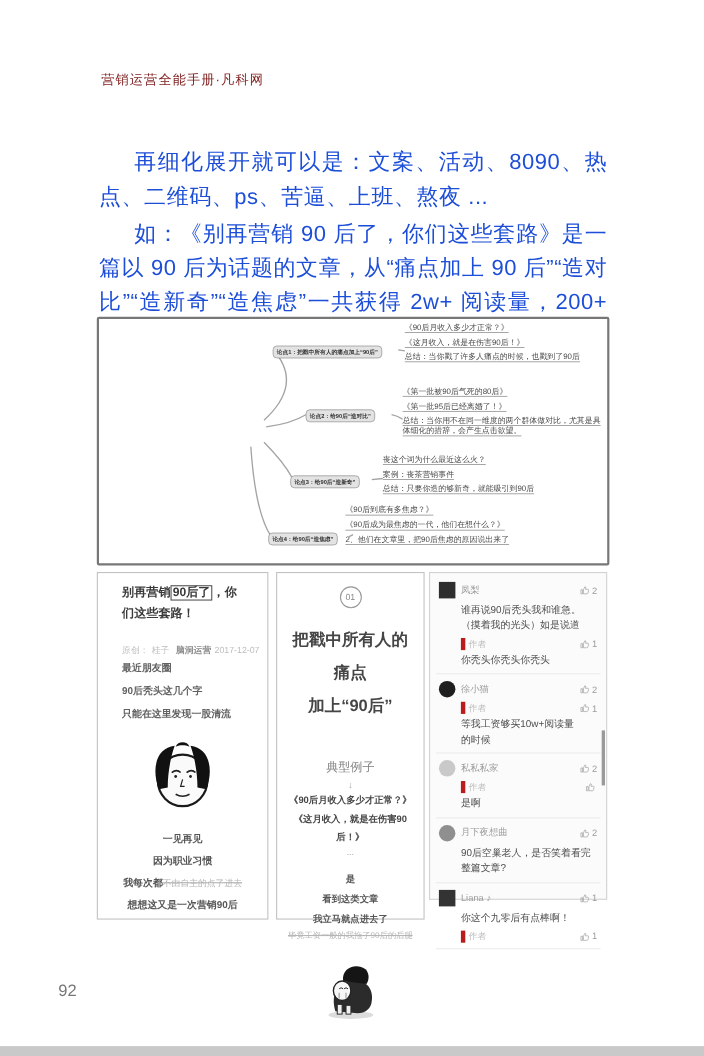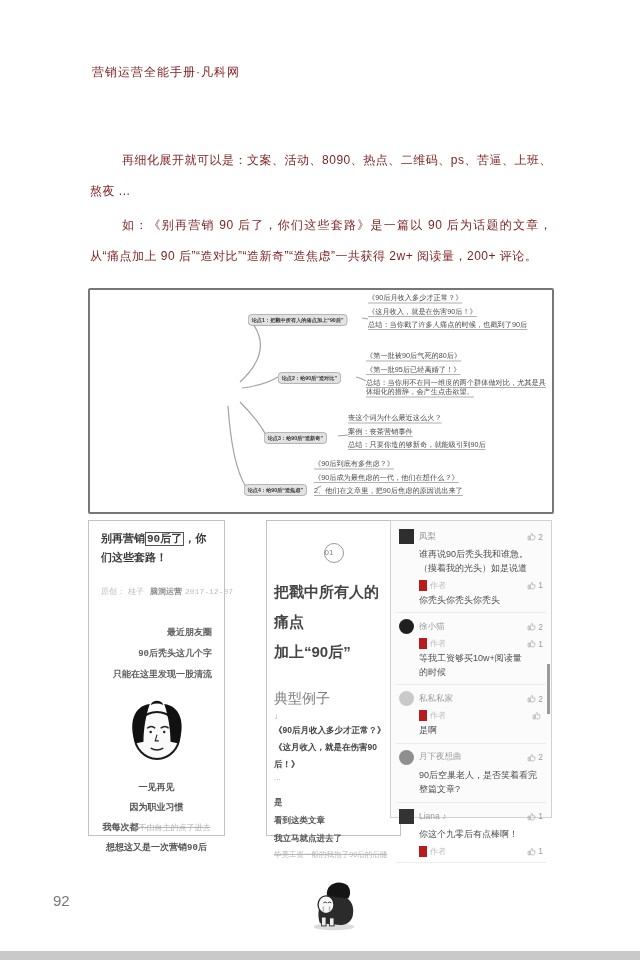--- a/index.html
+++ b/index.html
@@ -3,81 +3,81 @@
 <meta charset="utf-8">
 <style>
   html,body{margin:0;padding:0;}
   body{
     width:640px;height:960px;position:relative;background:#ffffff;
     font-family:"Liberation Sans", sans-serif;color:#3d3d3d;overflow:hidden;
   }
   
   .book-header{position:absolute;left:92px;top:64px;font-size:12px;color:#7f1d1d;letter-spacing:1px;}
   
-  .para{position:absolute;left:90px;width:462px;font-size:12px;line-height:31px;
-        text-align:justify;text-indent:32px;color:#7f1d1d;letter-spacing:.5px;margin-top:12px;}
+  .para{position:absolute;left:90px;width:462px;font-size:20px;line-height:31px;
+        text-align:justify;text-indent:32px;color:#1d4ed8;letter-spacing:.5px;}
   .p1{top:133px;} .p2{top:198px;}
   
   .mindmap{position:absolute;left:88px;top:288px;width:462px;height:222px;
            border:2px solid #777;border-radius:2px;background:#fff;}
   .mm-svg{position:absolute;left:0;top:0;}
   .mm-root{position:absolute;left:12px;top:86px;width:140px;height:30px;
            background:#d6d6d6;border:2px solid #4a4a4a;border-radius:6px;
            display:flex;align-items:center;justify-content:center;
            font-size:10px;font-weight:bold;color:#2f2f2f;white-space:nowrap;}
   .mm-branch{position:absolute;background:#e3e3e3;border:1px solid #7a7a7a;border-radius:7px;
              padding:3px 6px;font-size:10px;font-weight:bold;color:#333;white-space:nowrap;
              transform:scale(0.52);transform-origin:0 50%;}
   .b1{left:158px;top:19px;} .b2{left:188px;top:77px;} .b3{left:174px;top:137px;} .b4{left:154px;top:189px;}
   .mm-leaves{position:absolute;transform:scale(0.72);transform-origin:0 0;font-size:10px;color:#4a4a4a;}
   .g1{left:278px;top:4px;width:240px;} .g2{left:276px;top:62px;width:257px;}
   .g3{left:258px;top:124px;width:222px;} .g4{left:224px;top:170px;width:320px;}
   .mm-leaf{display:block;line-height:1.25;margin-bottom:6px;
            text-decoration:underline;text-underline-offset:3px;text-decoration-color:#8f8f8f;}
   
   .card{position:absolute;top:520px;background:#fff;border:1px solid #c2c2c2;box-sizing:border-box;}
-  .card1{left:88px;width:137px;height:316px;padding:9px 12px;font-family:Liberation Mono, monospace;}
-  .card2{left:266px;width:135px;height:316px;padding:22px 7px;text-align:left;}
+  .card1{left:88px;width:156px;height:316px;padding:9px 22px;}
+  .card2{left:251px;width:135px;height:316px;padding:12px 7px;text-align:center;}
   .card3{left:390px;width:162px;height:298px;background:#fbfbfb;border-color:#d2d2d2;padding:2px 5px;}
   
   .a-title{font-size:11px;font-weight:bold;color:#3a3a3a;line-height:1.7;}
   .a-box{border:1px solid #555;padding:0 1px;}
   .a-meta{margin-top:19px;font-size:8px;color:#bdbdbd;white-space:nowrap;}
   .a-meta .acc{color:#8c8c8c;font-weight:bold;margin:0 3px;}
   .a-meta .auth{margin:0 3px;}
-  .a-center{margin-top:26px;text-align:right;font-size:9px;color:#616161;
+  .a-center{margin-top:0;text-align:left;font-size:9px;color:#616161;
             font-weight:bold;line-height:2.3;}
   .a-center2{margin-top:12px;text-align:center;font-size:9px;color:#555;font-weight:bold;line-height:2.2;}
   .strike{color:#b3b3b3;text-decoration:line-through;font-weight:normal;font-size:8px;}
   .meme1{display:block;margin:10px auto 0;}
   
   .badge01{width:18px;height:18px;border:1px solid #999;border-radius:50%;
            margin:0 auto;font-size:8px;color:#888;line-height:18px;}
   .p-head{margin-top:14px;font-size:15px;font-weight:bold;color:#454545;line-height:2;}
-  .p-exlabel{margin-top:20px;font-size:14px;color:#808080;line-height:1.7;}
+  .p-exlabel{margin-top:32px;font-size:11px;color:#808080;line-height:1.7;}
   .p-arrow{font-size:8px;color:#9a9a9a;line-height:1.4;}
   .p-ex{font-size:8.5px;font-weight:bold;color:#454545;line-height:2;}
   .p-dots{font-size:8px;color:#a5a5a5;}
   .p-react{margin-top:12px;font-size:8.5px;font-weight:bold;color:#565656;line-height:2.1;}
   .p-strike{font-size:7.5px;color:#b6b6b6;text-decoration:line-through;margin-top:2px;}
   .meme2{display:block;margin:10px auto 0;}
   
   .comment{padding:6px 3px 5px;border-bottom:1px solid #ececec;}
   .comment:last-child{border-bottom:none;}
   .c-head{display:flex;align-items:center;}
   .avatar{width:15px;height:15px;margin-right:5px;flex:none;background:#303030;}
   .av1{background:#2e2e2e;} .av2{background:#1f1f1f;border-radius:50%;}
   .av3{background:#c9c9c9;border-radius:50%;} .av4{background:#8f8f8f;border-radius:50%;}
   .av5{background:#333333;}
   .c-name{color:#9c9c9c;font-size:8.5px;flex:1;}
   .c-likes{color:#9c9c9c;font-size:8.5px;display:flex;align-items:center;gap:2px;}
   .thumb{width:9px;height:9px;}
   .c-body{margin:4px 0 0 20px;color:#4e4e4e;font-size:9px;line-height:1.55;}
   .c-rhead{margin:4px 0 0 20px;display:flex;align-items:center;color:#bcbcbc;font-size:8px;}
-  .c-author{border-left:8px solid #b91c1c;padding-left:3px;flex:1;}
+  .c-author{border-left:4px solid #b91c1c;padding-left:3px;flex:1;}
   .c-reply{margin:3px 16px 0 20px;color:#4e4e4e;font-size:9px;line-height:1.5;}
   .scrollthumb{position:absolute;right:1px;top:143px;width:3px;height:50px;background:#9a9a9a;}
   
   .page-number{position:absolute;left:53px;top:892px;font-size:15px;color:#777;}
   .bottom-bar{position:absolute;left:0;bottom:0;width:640px;height:9px;background:#c9c9c9;}
 </style>
 </head>
 <body>
 
 <div class="book-header">营销运营全能手册·凡科网</div>

